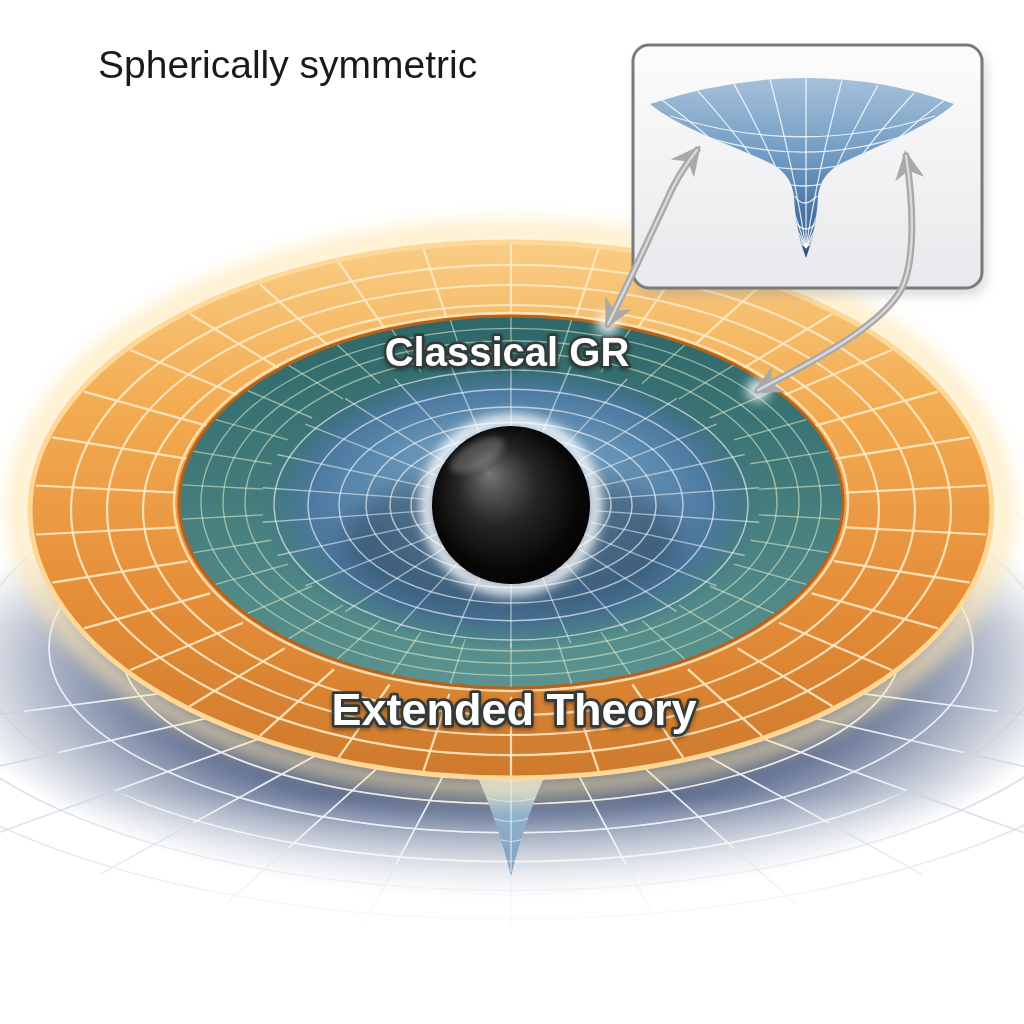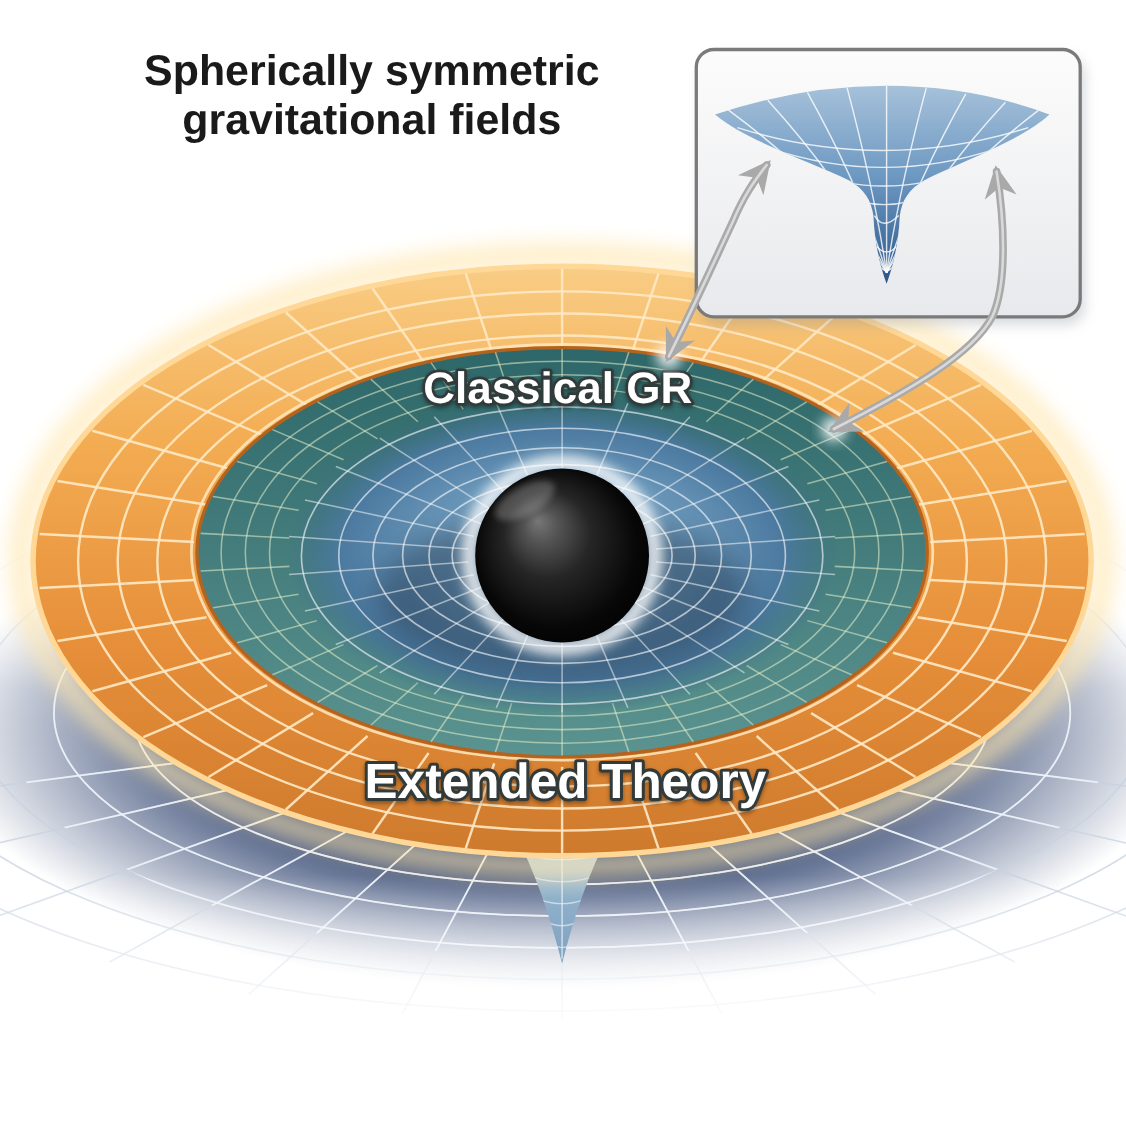--- a/index.html
+++ b/index.html
@@ -1,20 +1,20 @@
 <!DOCTYPE html>
 <html style="--background: #FFFFFF; --title-color: #1A1A1A; --label-fill: #FFFFFF; --label-stroke: #323A3A; --orange-main: #E68E39; --orange-light: #F9CD85; --orange-deep: #CE7A2D; --rim-glow: #FFE7B0; --teal-main: #3B7876; --teal-deep: #2E6769; --funnel-blue: #6F9CBE; --funnel-deep: #3E6D8C; --navy-under: #2F4370; --sphere-color: #000000; --grid-cream: #FFE9C4; --grid-pale-green: #E6F0CA; --grid-white: #FFFFFF; --under-grid: #C7D2E0; --arrow-gray: #A9A9A9; --inset-border: #7A7A7A; --inset-bg: #F4F4F6; --inset-funnel-blue: #6E99C2;"><head>
 <meta charset="utf-8">
 <style>
   html,body{margin:0;padding:0;background:#fff;}
   .stage{position:relative;width:1024px;height:1024px;overflow:hidden;background:var(--background,#fff);
          font-family:"Liberation Sans",sans-serif;}
   svg{position:absolute;left:0;top:0;}
-  .title{position:absolute;left:98px;top:42px;width:480px;text-align:center;
-         font-weight:bold;font-size:39px;line-height:1.16;color:var(--title-color,#1a1a1a);}
+  .title{position:absolute;left:98px;top:42px;width:480px;text-align:left;
+         font-weight:normal;font-size:39px;line-height:1.16;color:var(--title-color,#1a1a1a);}
   .surface-label{font-family:"Liberation Sans",sans-serif;font-weight:bold;
          fill:var(--label-fill,#fff);stroke:var(--label-stroke,#333);
          paint-order:stroke;stroke-linejoin:round;
          filter:drop-shadow(0 2px 2px rgba(0,0,0,.38));}
 </style>
 </head>
 <body>
 
 <div class="stage">
 
@@ -319,16 +319,15 @@
     <circle cx="758" cy="390" r="11" fill="#FFFFFF" opacity="0.9" filter="url(#b6)"></circle>
     <path d="M 608,324 C 634,272 650,236 666,202 C 676,178 686,164 697,150" fill="none" stroke="#A9A9A9" stroke-width="7" stroke-linecap="round" marker-start="url(#ah)" marker-end="url(#ah)"></path>
     <path d="M 608,324 C 634,272 650,236 666,202 C 676,178 686,164 697,150" fill="none" stroke="#DEDEDE" stroke-width="2.4" stroke-linecap="round" opacity="0.9"></path>
     <path d="M 758,390 C 828,354 884,322 902,288 C 916,258 913,200 906,156" fill="none" stroke="#A9A9A9" stroke-width="7" stroke-linecap="round" marker-start="url(#ah)" marker-end="url(#ah)"></path>
     <path d="M 758,390 C 828,354 884,322 902,288 C 916,258 913,200 906,156" fill="none" stroke="#DEDEDE" stroke-width="2.4" stroke-linecap="round" opacity="0.9"></path>
   </g>
 </svg>
 
 <div class="title">
   <div>Spherically symmetric</div>
-  <div>gravitational fields</div>
 </div>
 
 </div>
 
 </body></html>

